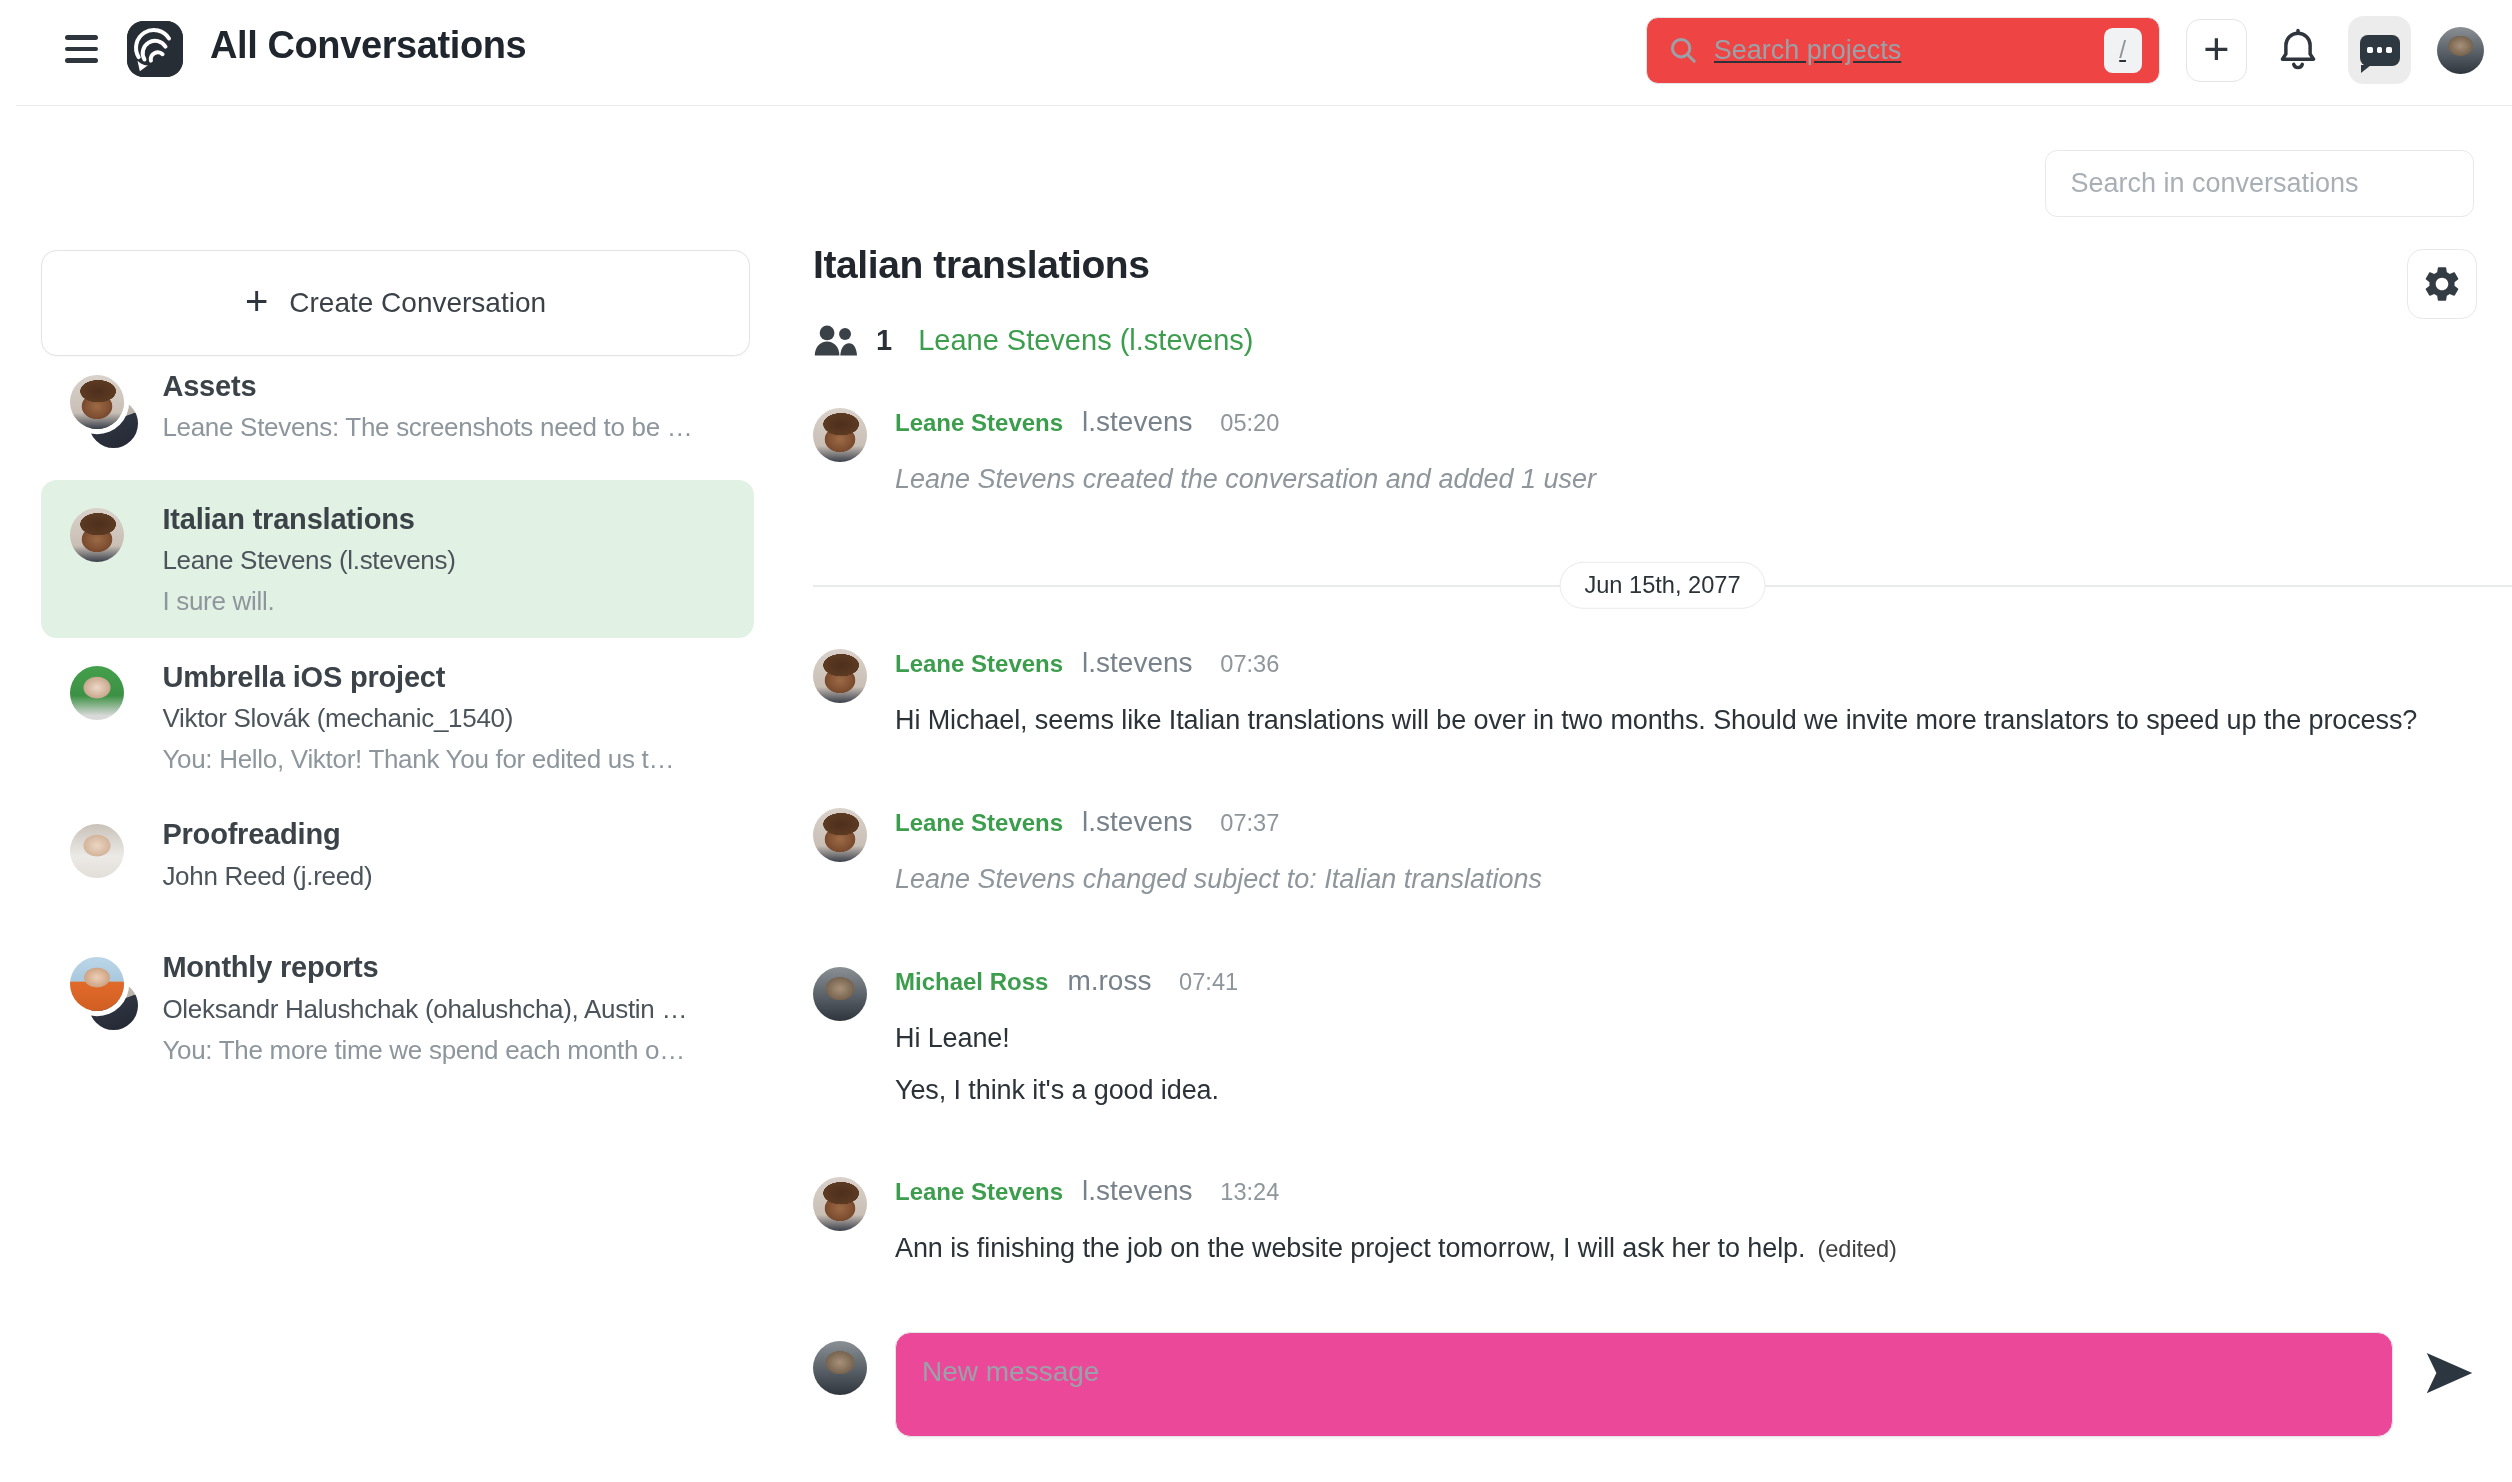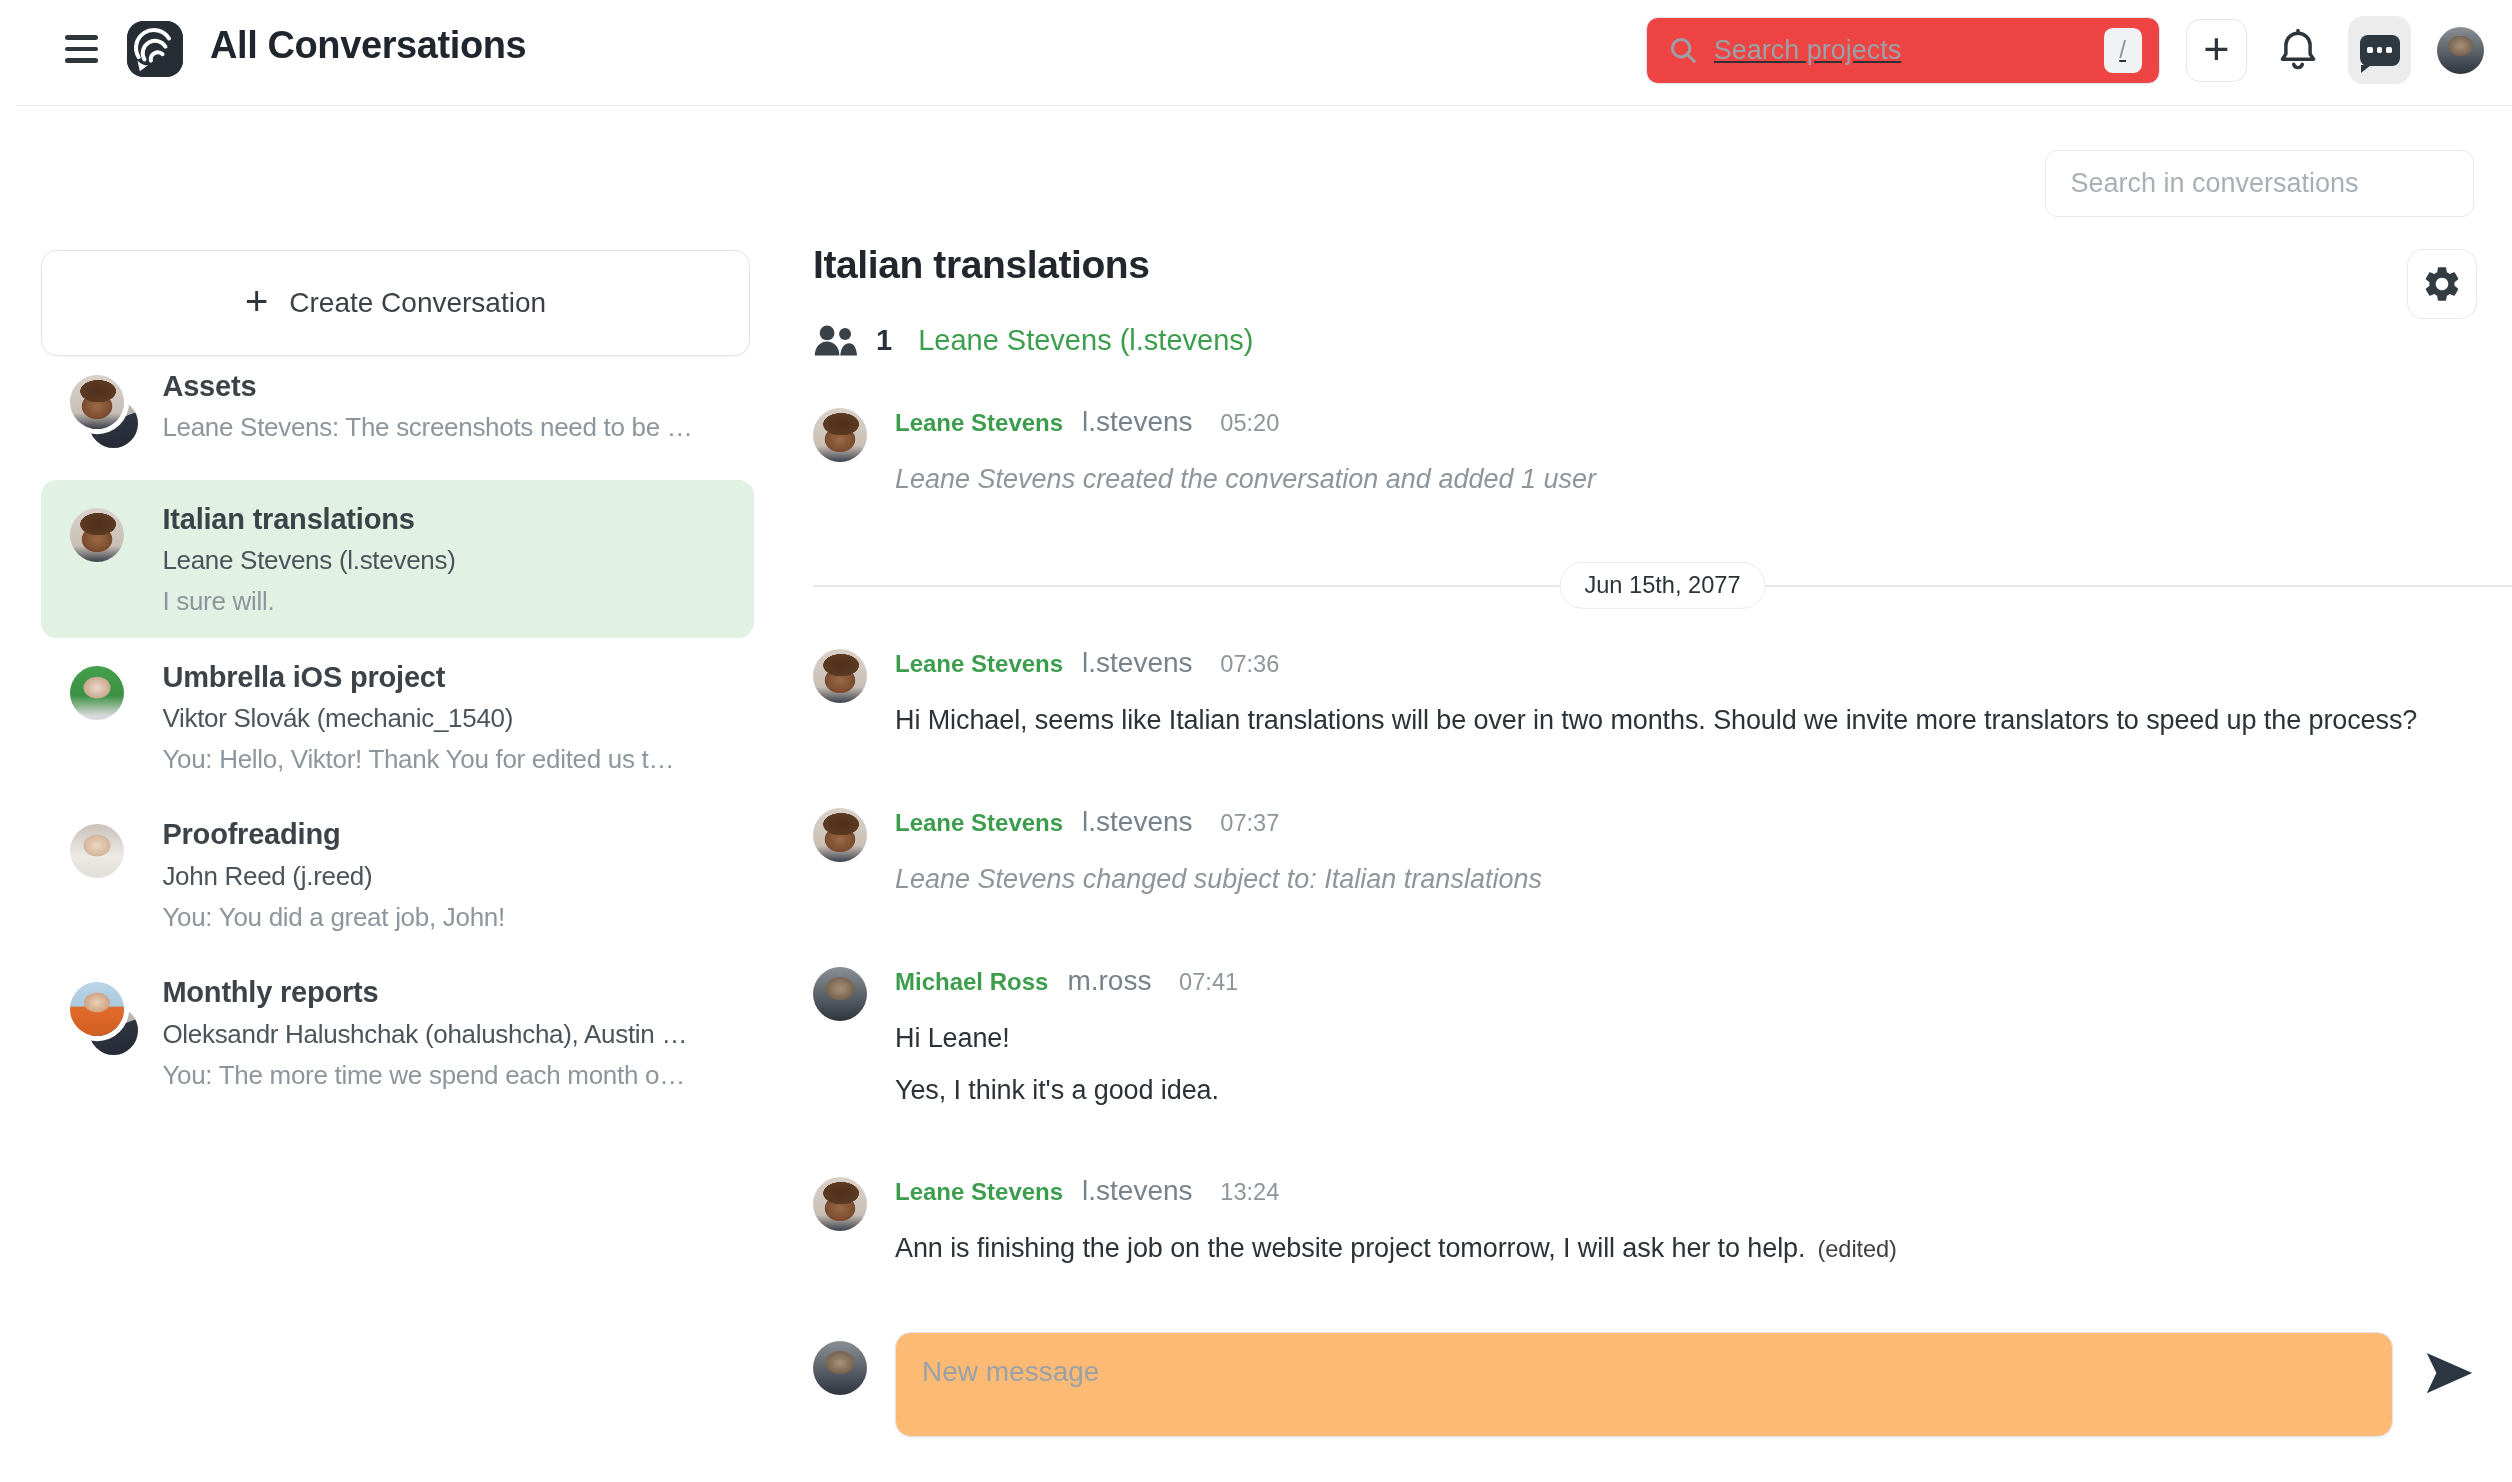--- a/index.html
+++ b/index.html
@@ -112,21 +112,21 @@
   .edited { font-size:23.6px; color:#404040; margin-left:12.2px; }
 
   .date-divider { position:relative; height:45px; margin:42px -35px 38px 0; }
   .date-divider::before { content:""; position:absolute; left:0; right:0; top:50%; height:1.7px; background:#e9eaeb; }
   .date-pill { position:absolute; left:50%; top:50%; transform:translate(-50%,-50%);
     background:#fff; border:1.7px solid #e9eaeb; border-radius:871px; padding:8.7px 24.4px;
     font-size:23.6px; font-weight:normal; color:#2b3238; white-space:nowrap; }
 
   .composer { display:flex; align-items:flex-start; gap:28px; margin-top:24.4px; }
   .composer .avatar { width:54px; height:54px; margin-top:8.7px; }
-  .composer-box { flex:1; height:105px; border:1.7px solid #e5e6e8; border-radius:15.7px; background:#fdba74;
+  .composer-box { flex:1; height:105px; border:1.7px solid #e5e6e8; border-radius:15.7px; background:#ec4899;
     box-shadow:0 1.7px 3.5px rgba(0,0,0,0.04); padding:23px 26px; }
   .composer-box textarea { width:100%; height:100%; border:none; outline:none; resize:none;
     font-size:28px; color:#2b3238; font-family:"Liberation Sans", sans-serif; background:transparent; }
   .composer-box textarea::placeholder { color:#9aa2a9; }
   .send-btn { border:none; background:none; cursor:pointer; margin-top:19px; padding:0 3.5px; }
 </style>
 </head>
 <body>
 
 <div id="app">
@@ -227,21 +227,20 @@
         </div>
       </div>
 
       <div class="conv-item">
         <div class="conv-avatars">
           <div class="avatar front av-john"></div>
         </div>
         <div class="conv-texts">
           <div class="conv-title">Proofreading</div>
           <div class="conv-participants">John Reed (j.reed)</div>
-          <div class="conv-preview">You: You did a great job, John!</div>
         </div>
       </div>
 
       <div class="conv-item">
         <div class="conv-avatars stacked">
           <div class="avatar behind av-dark"></div>
           <div class="avatar front av-olek"></div>
         </div>
         <div class="conv-texts">
           <div class="conv-title">Monthly reports</div>

